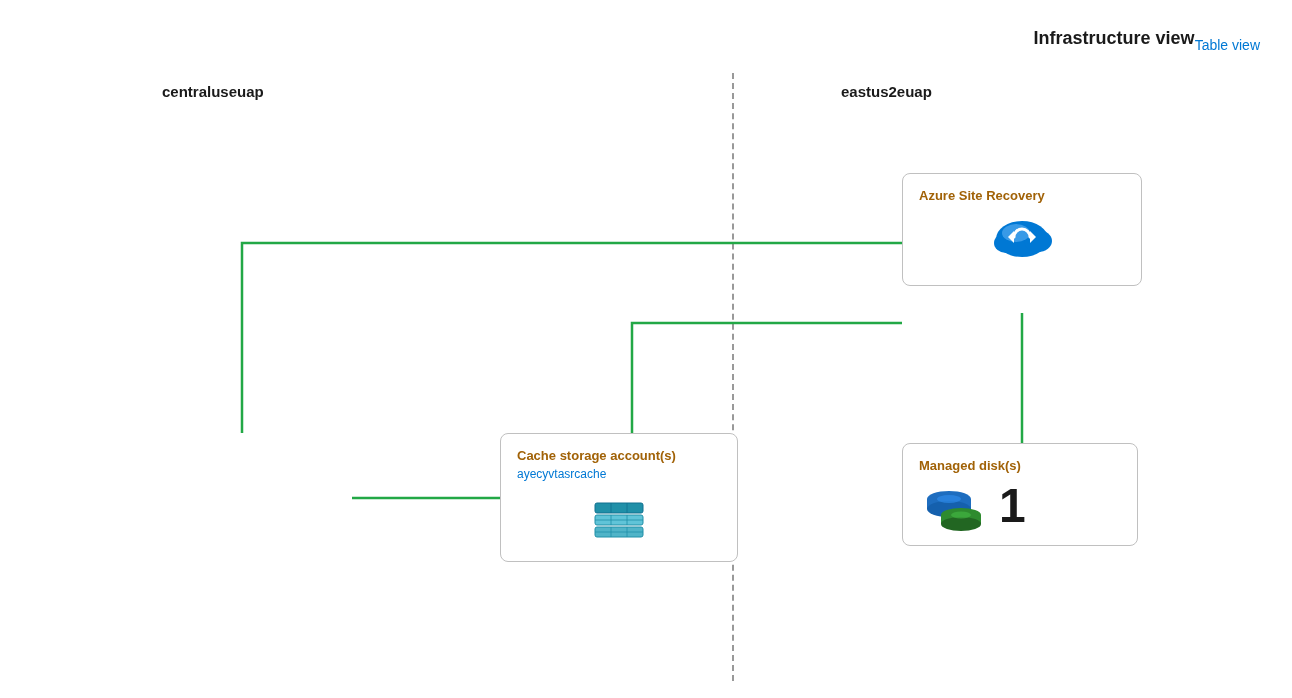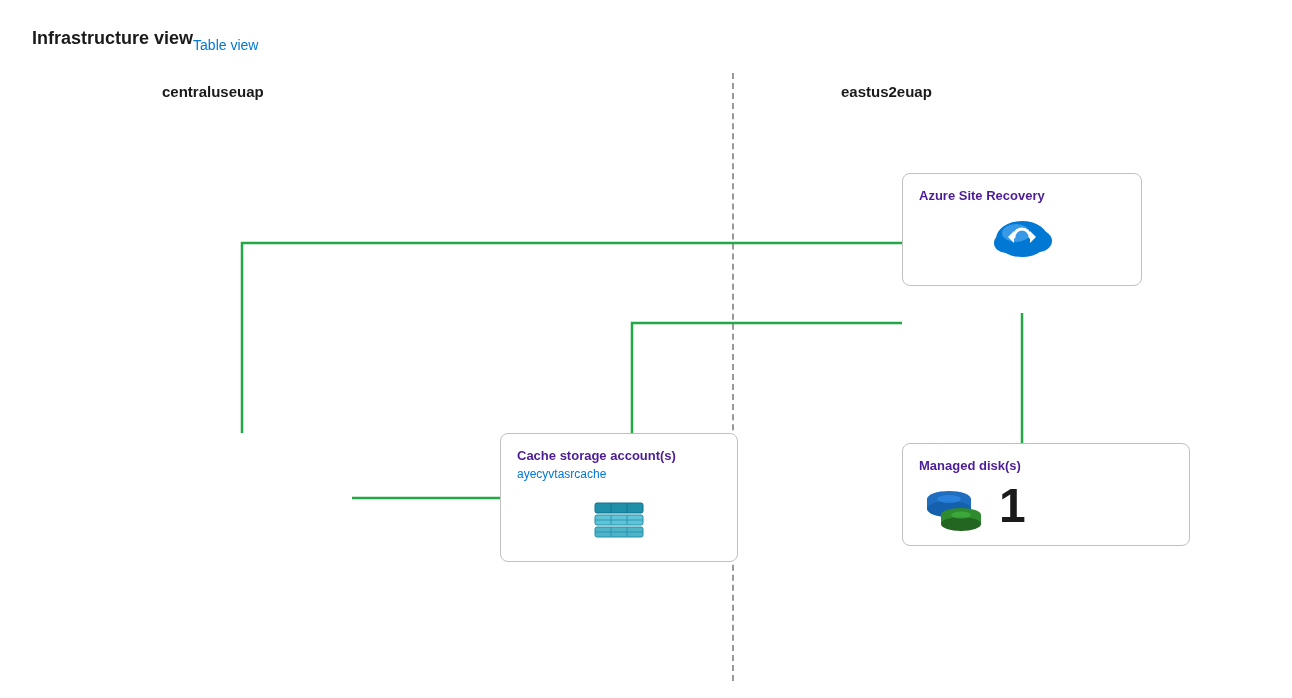--- a/index.html
+++ b/index.html
@@ -13,21 +13,21 @@
     }
     .page-container {
       width: 1292px;
       height: 698px;
       background: #fff;
       padding: 24px 32px;
       position: relative;
     }
     .header {
       display: flex;
-      justify-content: flex-start;
+      justify-content: flex-end;
       align-items: center;
       margin-bottom: 20px;
     }
     .header-title {
       font-size: 18px;
       font-weight: 700;
       color: #1a1a1a;
     }
     .table-view-link {
       color: #0078d4;
@@ -69,37 +69,37 @@
       position: absolute;
       background: #fff;
       border: 1.5px solid #c0c0c0;
       border-radius: 8px;
       padding: 14px 16px;
       min-width: 200px;
     }
     .card-title {
       font-size: 13px;
       font-weight: 700;
-      color: #4c1d95;
+      color: #a16207;
       margin-bottom: 4px;
     }
     .card-subtitle {
       font-size: 12px;
       color: #0078d4;
       margin-bottom: 10px;
     }
 
     
     .card-vm { left: 100px; top: 360px; width: 220px; }
     
     .card-cache { left: 468px; top: 360px; width: 238px; }
     
     .card-asr { left: 870px; top: 100px; width: 240px; }
     
-    .card-disk { left: 870px; top: 370px; width: 288px; }
+    .card-disk { left: 870px; top: 370px; width: 236px; }
 
     
     .disk-count-row {
       display: flex;
       align-items: center;
       gap: 10px;
       margin-top: 8px;
     }
     .disk-count-number {
       font-size: 48px;

